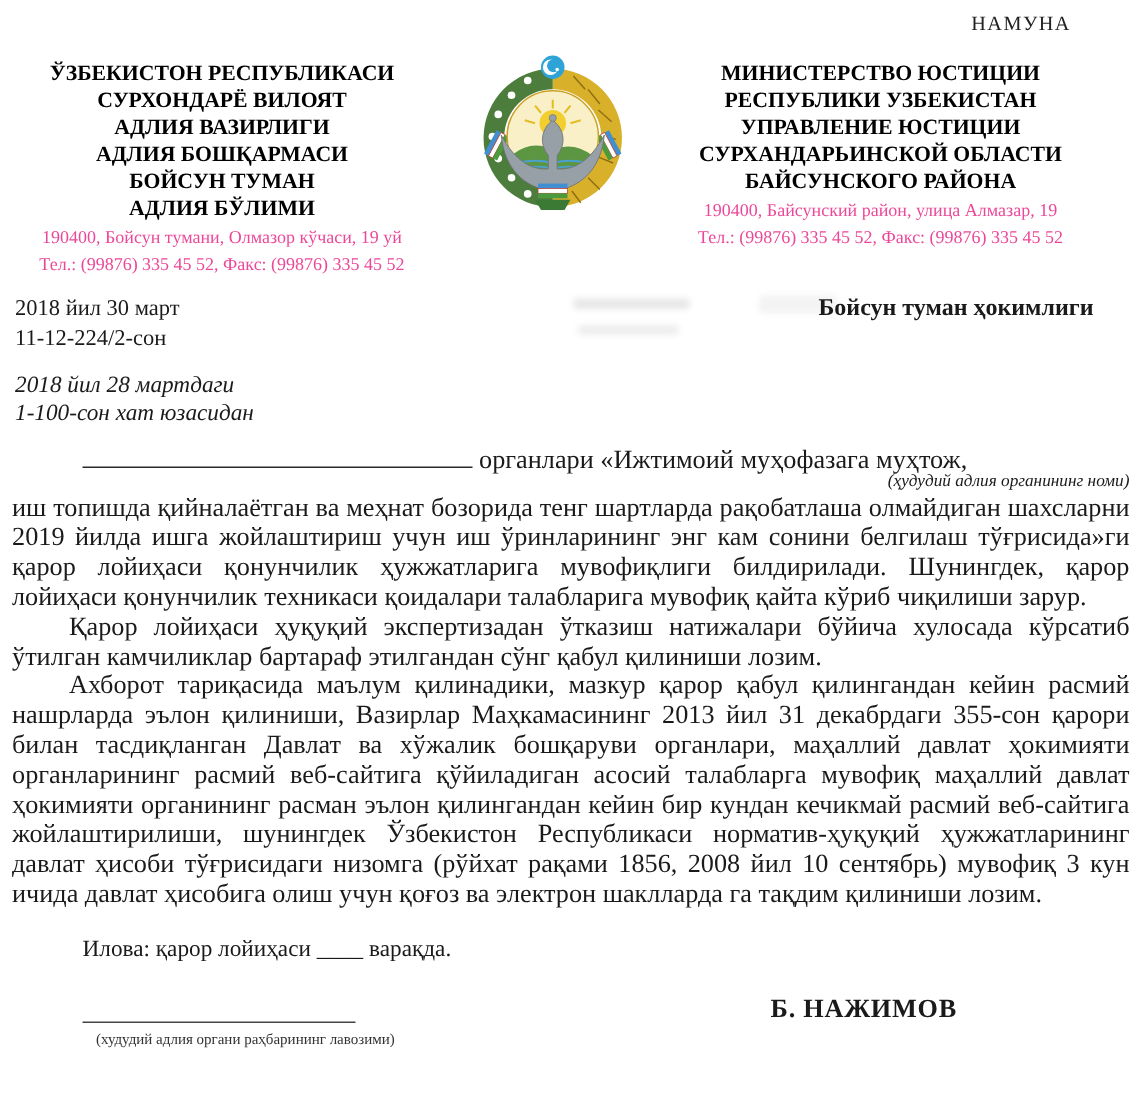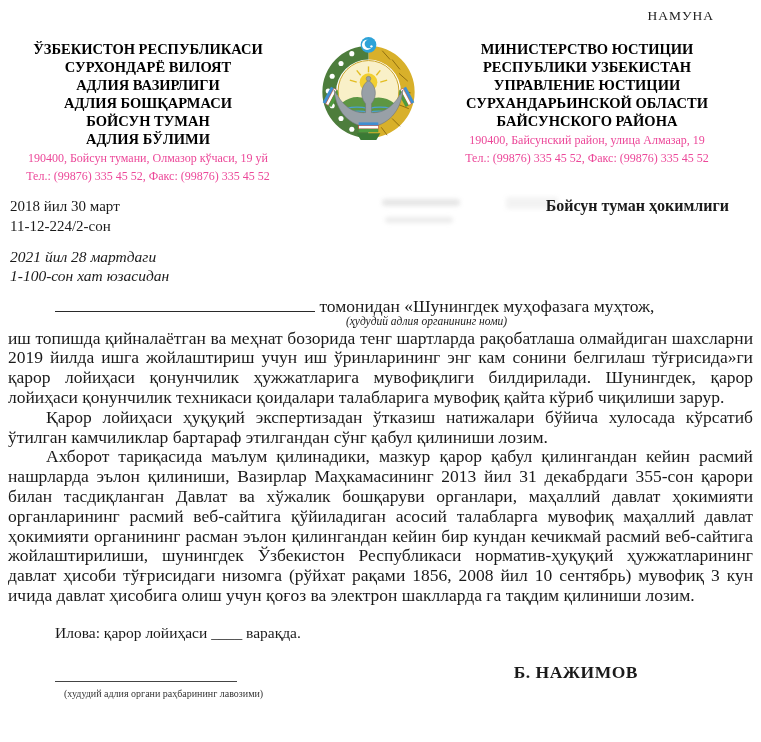--- a/index.html
+++ b/index.html
@@ -25,21 +25,21 @@
   .recipient{position:absolute;top:197px;right:31px;font-weight:bold;font-size:16px;}
   .ref-block{position:absolute;left:10px;top:247px;font-style:italic;font-size:15.5px;line-height:19px;}
   .smudge{position:absolute;background:#c9c9c9;filter:blur(2px);border-radius:3px;}
   .smudge.s1{left:382px;top:199px;width:78px;height:7px;opacity:.45;}
   .smudge.s2{left:385px;top:217px;width:68px;height:6px;opacity:.35;}
   .smudge.s3{left:506px;top:197px;width:52px;height:12px;opacity:.22;}
   
   .body-section{position:absolute;left:8px;top:296px;width:745px;font-size:17.5px;line-height:19.8px;text-align:justify;}
   .intro-line{white-space:nowrap;}
   .blank1{display:inline-block;width:260px;height:0.85em;border-bottom:1px solid #2a2a2a;margin-left:47px;}
-  .caption1{font-style:italic;font-size:11.5px;line-height:14px;margin:-3px 0 1px 92px;text-align:center;}
+  .caption1{font-style:italic;font-size:11.5px;line-height:14px;margin:-3px 0 1px 92px;text-align:right;}
   .para{margin:0;}
   .para.indent{text-indent:38px;}
   .blank2{display:inline-block;width:190px;height:0.85em;border-bottom:1px solid #2a2a2a;position:relative;}
   .caption2{position:absolute;left:10px;top:16px;font-size:11.5px;font-style:normal;white-space:nowrap;color:#222;}
   .attachment{font-size:15.5px;margin:17px 0 0 47px;text-align:left;}
   
   .sig-row{position:relative;height:60px;margin-top:12px;text-align:left;}
   .sig-line{position:absolute;left:47px;top:26px;width:182px;border-top:1px solid #444;}
   .sig-caption{position:absolute;left:56px;top:29px;font-size:10px;color:#333;white-space:nowrap;}
   .sig-name{position:absolute;right:115px;top:8px;font-weight:bold;font-size:17.5px;letter-spacing:.5px;}
@@ -143,28 +143,28 @@
   <div class="smudge s3"></div>
 
   <div class="date-block">
     <div>2018 йил 30 март</div>
     <div>11-12-224/2-сон</div>
   </div>
 
   <div class="recipient">Бойсун туман ҳокимлиги</div>
 
   <div class="ref-block">
-    <div>2021 йил 28 мартдаги</div>
+    <div>2018 йил 28 мартдаги</div>
     <div>1-100-сон хат юзасидан</div>
   </div>
 
   <div class="body-section">
     <div class="intro-line">
       <span class="blank1"></span>
-      <span>томонидан «Шунингдек муҳофазага муҳтож,</span>
+      <span>органлари «Ижтимоий муҳофазага муҳтож,</span>
     </div>
     <div class="caption1">(ҳудудий адлия органининг номи)</div>
 
     <p class="para">иш топишда қийналаётган ва меҳнат бозорида тенг шартларда рақобатлаша олмайдиган шахсларни 2019 йилда ишга жойлаштириш учун иш ўринларининг энг кам сонини белгилаш тўғрисида»ги қарор лойиҳаси қонунчилик  ҳужжатларига мувофиқлиги билдирилади.   Шунингдек, қарор лойиҳаси қонунчилик  техникаси қоидалари талабларига мувофиқ қайта кўриб чиқилиши зарур.</p>
     <p class="para indent">Қарор лойиҳаси ҳуқуқий экспертизадан ўтказиш натижалари бўйича хулосада кўрсатиб ўтилган камчиликлар бартараф этилгандан сўнг қабул қилиниши лозим.</p>
     <p class="para indent"><span>Ахборот тариқасида маълум қилинадики, мазкур қарор қабул қилингандан кейин расмий нашрларда эълон қилиниши, Вазирлар Маҳкамасининг 2013 йил 31 декабрдаги 355-сон қарори билан тасдиқланган Давлат ва хўжалик бошқаруви органлари, маҳаллий давлат ҳокимияти органларининг расмий веб-сайтига қўйиладиган асосий талабларга мувофиқ маҳаллий давлат ҳокимияти органининг расман эълон қилингандан кейин бир кундан кечикмай расмий веб-сайтига жойлаштирилиши, шунингдек Ўзбекистон Республикаси норматив-ҳуқуқий ҳужжатларининг давлат ҳисоби тўғрисидаги низомга (рўйхат рақами 1856, 2008 йил 10 сентябрь) мувофиқ 3 кун ичида давлат ҳисобига олиш учун қоғоз ва электрон шаклларда</span>
       <span>га тақдим қилиниши лозим.</span></p>
 
     <div class="attachment">Илова: қарор лойиҳаси ____ варақда.</div>
 

